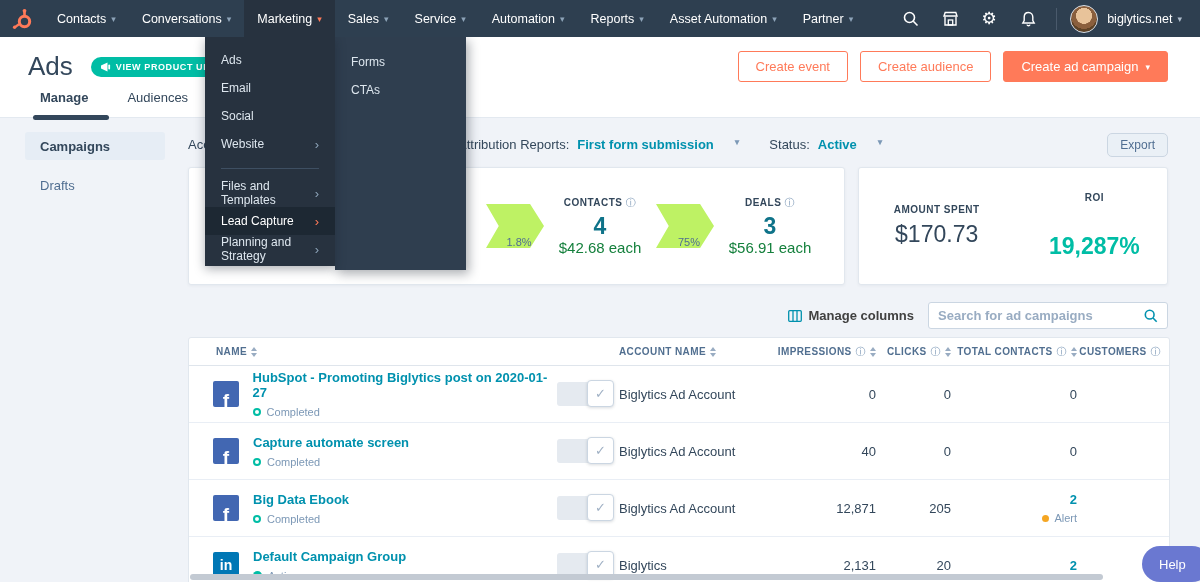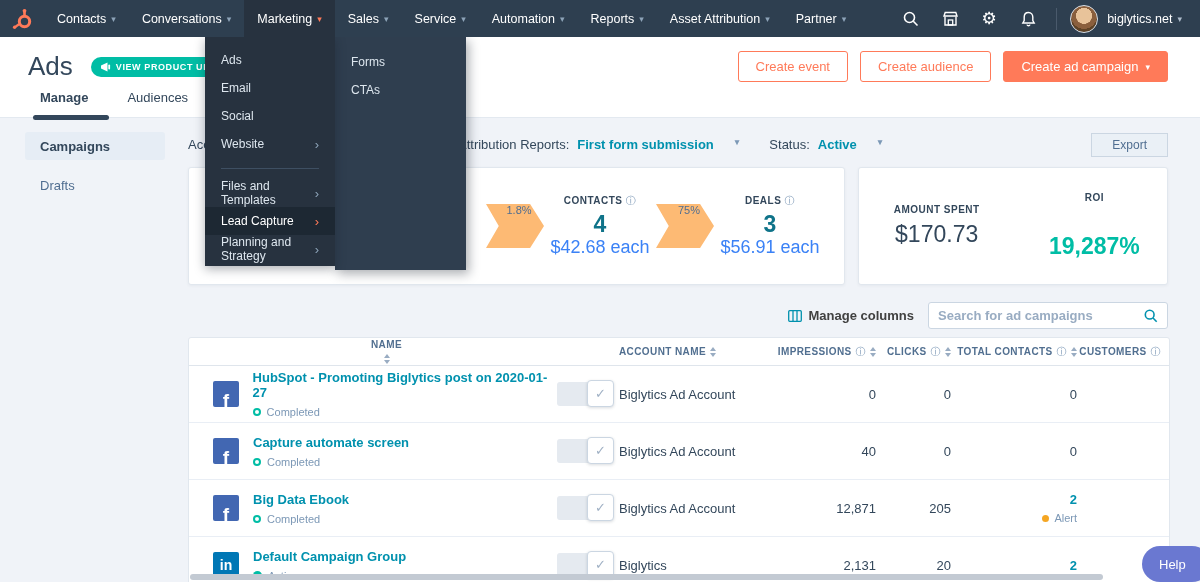--- a/index.html
+++ b/index.html
@@ -43,48 +43,48 @@
   .side-item.active { background:#e6edf5; color:#33475b; font-weight:bold; }
 
   
   .filter-row { position:absolute; top:131px; left:188px; right:32px; height:27px; display:flex; align-items:center; z-index:4; }
   .filter-partial { font-size:13px; color:#33475b; }
   .filter-group { position:absolute; left:270px; display:flex; align-items:center; gap:8px; font-size:13px; }
   .filter-label { color:#33475b; }
   .filter-select { color:#0091ae; font-weight:bold; display:flex; align-items:flex-start; gap:21px; cursor:pointer; }
   .filter-select .caret { font-size:9px; color:#7c98b6; }
   .status-group { margin-left:22px; }
-  .export-btn { position:absolute; right:0; top:2px; background:#eaf0f6; border:1px solid #cbd6e2; border-radius:0; color:#506e91; font-size:12px; padding:4px 20px; cursor:pointer; }
+  .export-btn { position:absolute; right:0; top:2px; background:#eaf0f6; border:1px solid #cbd6e2; border-radius:5px; color:#506e91; font-size:12px; padding:4px 12px; cursor:pointer; }
 
   
   .card { position:absolute; top:167px; height:118px; background:#fff; border:1px solid #e1e7ee; border-radius:3px; box-shadow:0 1px 3px rgba(45,62,80,.06); z-index:3;gap:20px; }
   .card.funnel { left:188px; width:657px; display:flex; align-items:center; padding-left:297px; gap:6px; }
   .card.summary { left:858px; width:310px; display:flex; align-items:center; justify-content:space-evenly; }
-  .chev { width:58px; height:44px; background:#fdba74; clip-path:polygon(0 0, 76% 0, 100% 50%, 76% 100%, 0 100%, 22% 50%); display:flex; align-items:flex-start; justify-content:center; font-size:11px; color:#506e91; padding-left:8px; }
+  .chev { width:58px; height:44px; background:#bef264; clip-path:polygon(0 0, 76% 0, 100% 50%, 76% 100%, 0 100%, 22% 50%); display:flex; align-items:flex-end; justify-content:center; font-size:11px; color:#506e91; padding-left:8px; }
   .stat { width:100px; text-align:center; }
   .stat-label { font-size:10px; font-weight:bold; letter-spacing:.5px; color:#33475b; }
   .stat-label .info { font-weight:normal; color:#7c98b6; font-size:10px; }
   .stat-value { font-size:23px; font-weight:600; color:#0f7389; margin-top:4px; line-height:1.1; }
-  .stat-sub { font-size:18px; color:#3b82f6; }
+  .stat-sub { font-size:15px; color:#15803d; }
   .sum-value { font-size:23px; color:#33475b; margin-top:6px; }
   .sum-value.roi { color:#00bda5; font-weight:bold;margin-top:30px; }
 
   
   .toolbar { position:absolute; top:302px; right:32px; display:flex; align-items:center; gap:14px; z-index:3; }
   .manage-cols { display:flex; align-items:center; gap:7px; color:#404040; font-size:13px; font-weight:bold; cursor:pointer; }
   .search-box { width:240px; height:27px; background:#fff; border:1px solid #cbd6e2; border-radius:3px; display:flex; align-items:center; padding:0 9px; }
   .search-box input { border:none; outline:none; flex:1; font-size:13px; color:#33475b; font-family:"Liberation Sans", sans-serif;font-weight:bold; }
   .search-box input::placeholder { color:#99acc2; }
 
   
   .table-card { position:absolute; top:337px; left:188px; width:982px; background:#fff; border:1px solid #e1e7ee; border-top-left-radius:3px; border-top-right-radius:3px; z-index:3; }
   .trow { display:grid; grid-template-columns:368px 62px 160px 97px 75px 126px 94px; align-items:center; }
   .thead { height:28px; border-bottom:1px solid #dfe5ec; }
   .th { font-size:10px; font-weight:bold; letter-spacing:.4px; color:#516f90; display:flex; align-items:center; gap:4px; }
-  .th.first { padding-left:27px;flex-direction:column; }
+  .th.first { padding-left:27px; }
   .th.num { justify-content:flex-end; }
   .th .info { font-weight:normal; color:#7c98b6; }
   .sort { display:inline-flex; flex-direction:column; gap:2px; cursor:pointer; }
   .sort i { display:block; width:0; height:0; border-left:3.5px solid transparent; border-right:3.5px solid transparent; }
   .sort i.up { border-bottom:4px solid #99acc2; }
   .sort i.dn { border-top:4px solid #99acc2; }
   .tr { height:57px; border-bottom:1px solid #e9eef5; }
   .name-cell { display:flex; align-items:center; gap:14px; padding-left:24px; }
   .net-ico { width:26px; height:26px; border-radius:2px; color:#fff; font-weight:bold; display:flex; align-items:flex-end; justify-content:center; font-size:19px; line-height:1; overflow:hidden; }
   .net-ico.facebook { background:#4267b2; }
@@ -152,21 +152,21 @@
       </div>
     <div class="nav-item">
         <span>Automation</span>
         <span class="caret">▾</span>
       </div>
     <div class="nav-item">
         <span>Reports</span>
         <span class="caret">▾</span>
       </div>
     <div class="nav-item">
-        <span>Asset Attribution</span>
+        <span>Asset Automation</span>
         <span class="caret">▾</span>
       </div>
     <div class="nav-item">
         <span>Partner</span>
         <span class="caret">▾</span>
       </div>
   </div>
   <div class="nav-right">
     <div class="nav-ico">
       <svg width="16" height="16" viewBox="0 0 16 16">

